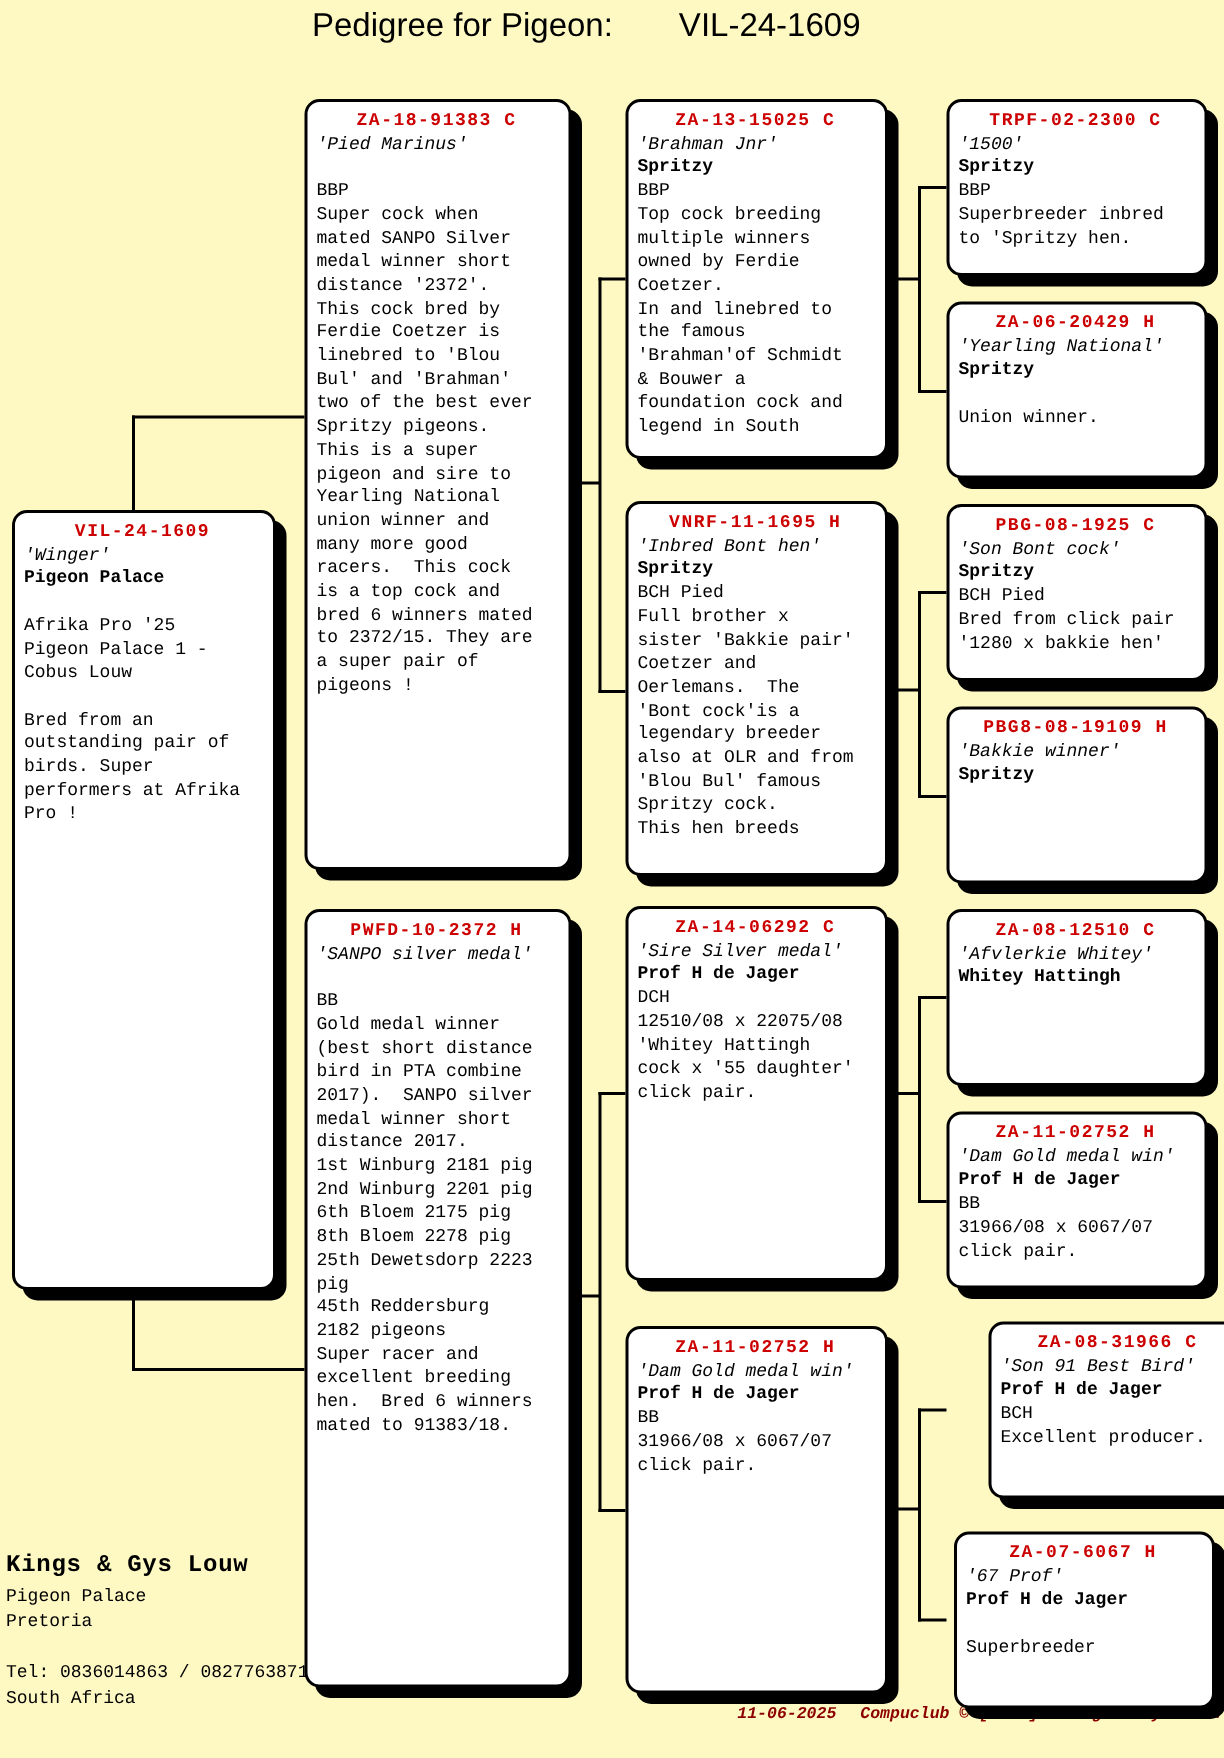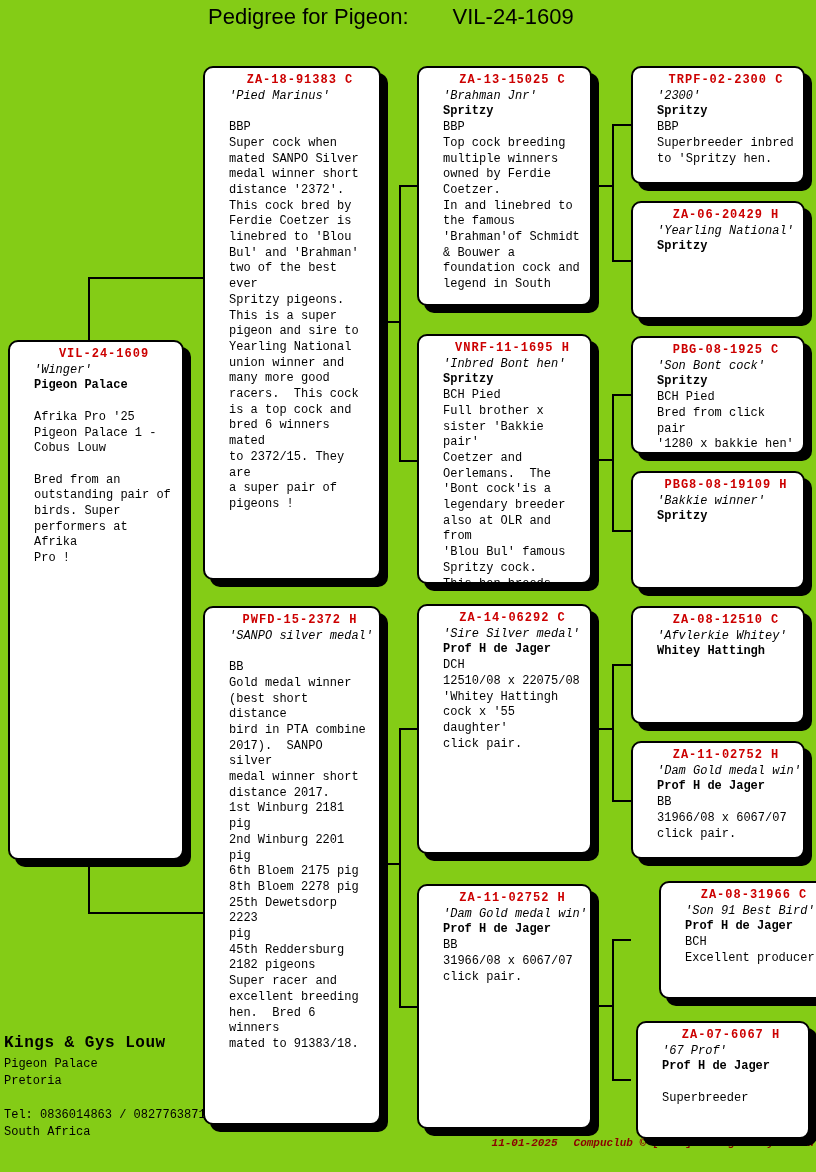--- a/index.html
+++ b/index.html
@@ -1,21 +1,21 @@
 <!DOCTYPE html>
 <html><head>
 <meta charset="utf-8">
 <style>
   html,body{margin:0;padding:0;background:#fff;}
-  #page{position:relative;width:816px;height:1172px;background:#84cc16;overflow:hidden;
+  #page{position:relative;width:816px;height:1172px;background:#fef9c3;overflow:hidden;
         font-family:"Liberation Mono","DejaVu Sans Mono",monospace;color:#000;}
   .title{position:absolute;top:4px;left:208px;font-family:"Liberation Sans","DejaVu Sans",sans-serif;
          font-size:22px;color:#000;display:flex;gap:44px;white-space:nowrap;}
   .pbox{position:absolute;background:#fff;border:2px solid #000;border-radius:10px;
-        box-shadow:7px 7px 0 0 #000;padding:5px 8px 4px 24px;box-sizing:border-box;
+        box-shadow:7px 7px 0 0 #000;padding:5px 8px 4px 6px;box-sizing:border-box;
         font-size:12px;line-height:15.7px;overflow:hidden;z-index:2;}
   .pid{font-weight:bold;color:#cc0000;text-align:center;letter-spacing:1px;white-space:pre;}
   .pname{font-weight:normal;font-style:italic;white-space:pre;min-height:15.7px;}
   .pstrain{font-weight:bold;white-space:pre;min-height:15.7px;}
   .pbody{white-space:pre-wrap;}
   .cline{position:absolute;background:#000;z-index:1;}
   .owner{position:absolute;left:4px;top:1033px;}
   .owner-name{font-weight:bold;font-size:16px;letter-spacing:0.5px;line-height:20px;}
   .owner-details{font-size:12px;line-height:17px;white-space:pre-wrap;margin-top:3px;}
   .footline{position:absolute;right:2px;top:1137px;font-size:11px;font-style:italic;
@@ -68,21 +68,21 @@
 union winner and
 many more good
 racers.  This cock
 is a top cock and
 bred 6 winners mated
 to 2372/15. They are
 a super pair of
 pigeons !</div>
   </div>
   <div class="pbox" style="left:203px;top:606px;width:178px;height:519px;">
-    <div class="pid">PWFD-15-2372 H</div>
+    <div class="pid">PWFD-10-2372 H</div>
     <div class="pname">'SANPO silver medal'</div>
     <div class="pstrain"></div>
     <div class="pbody">BB
 Gold medal winner
 (best short distance
 bird in PTA combine
 2017).  SANPO silver
 medal winner short
 distance 2017.
 1st Winburg 2181 pig
@@ -145,30 +145,32 @@
     <div class="pid">ZA-11-02752 H</div>
     <div class="pname">'Dam Gold medal win'</div>
     <div class="pstrain">Prof H de Jager</div>
     <div class="pbody">BB
 31966/08 x 6067/07
 click pair.</div>
   </div>
 
   <div class="pbox" style="left:631px;top:66px;width:174px;height:118px;">
     <div class="pid">TRPF-02-2300 C</div>
-    <div class="pname">'2300'</div>
+    <div class="pname">'1500'</div>
     <div class="pstrain">Spritzy</div>
     <div class="pbody">BBP
 Superbreeder inbred
 to 'Spritzy hen.</div>
   </div>
   <div class="pbox" style="left:631px;top:201px;width:174px;height:118px;">
     <div class="pid">ZA-06-20429 H</div>
     <div class="pname">'Yearling National'</div>
     <div class="pstrain">Spritzy</div>
+    <div class="pbody">
+Union winner.</div>
   </div>
   <div class="pbox" style="left:631px;top:336px;width:174px;height:118px;">
     <div class="pid">PBG-08-1925 C</div>
     <div class="pname">'Son Bont cock'</div>
     <div class="pstrain">Spritzy</div>
     <div class="pbody">BCH Pied
 Bred from click pair
 '1280 x bakkie hen'</div>
   </div>
   <div class="pbox" style="left:631px;top:471px;width:174px;height:118px;">
@@ -242,18 +244,18 @@
   <div class="owner">
     <div class="owner-name">Kings &amp; Gys Louw</div>
     <div class="owner-details">Pigeon Palace
 Pretoria
 
 Tel: 0836014863 / 0827763871
 South Africa</div>
   </div>
 
   <div class="footline">
-    <span>11-01-2025</span>
+    <span>11-06-2025</span>
     <span>Compuclub © [9.42]</span>
     <span>Kings &amp; Gys Louw</span>
   </div>
 
 </div>
 
 </body></html>

